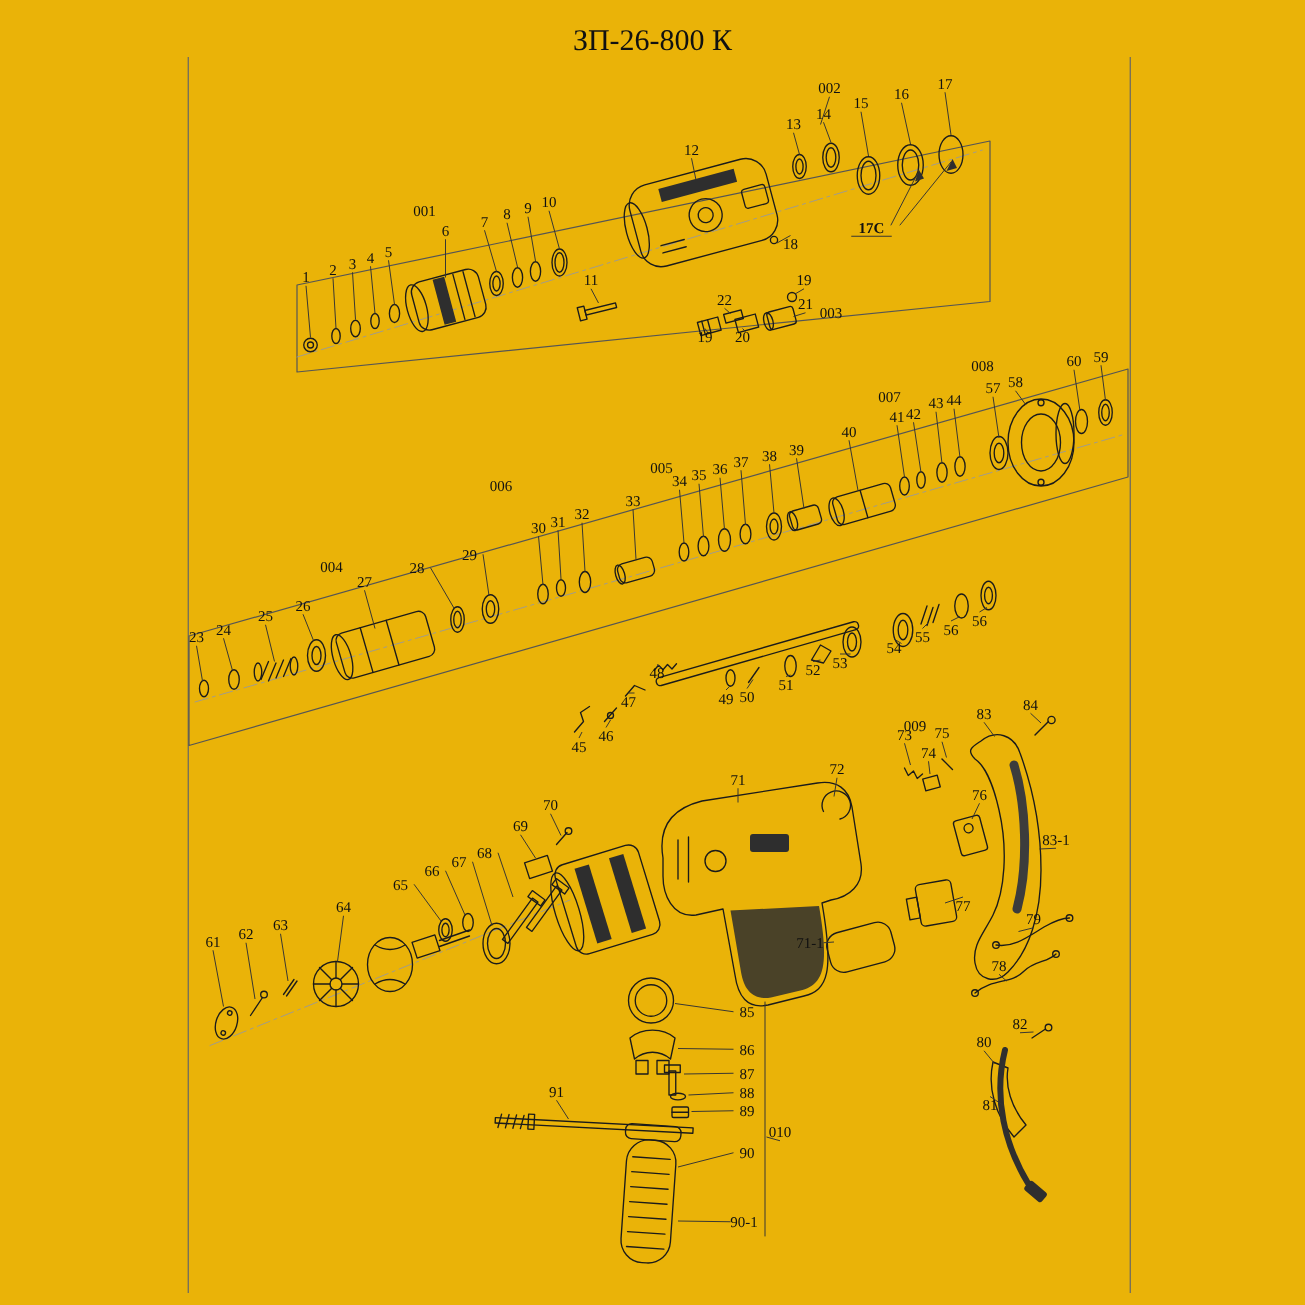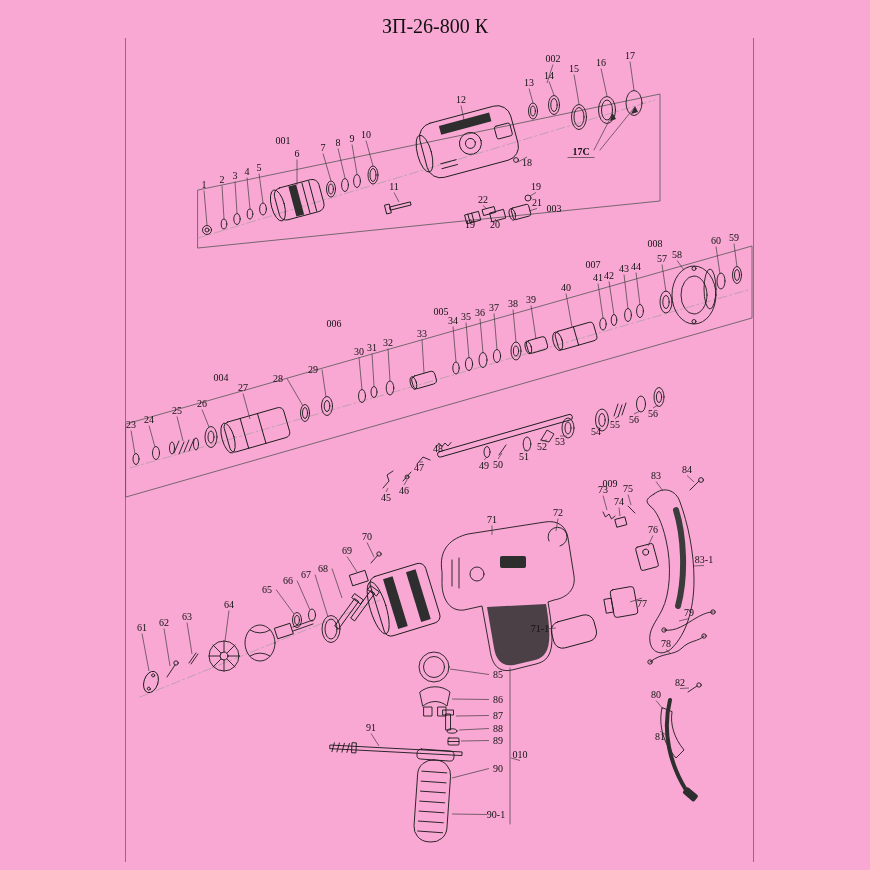--- a/index.html
+++ b/index.html
@@ -1,16 +1,16 @@
 <!DOCTYPE html>
 <html><head>
 <meta charset="utf-8">
 <style>
   html,body{margin:0;padding:0;background:#fff;}
-  .page{position:relative;width:870px;height:870px;background:#f9a8d4;overflow:hidden;
+  .page{position:relative;width:870px;height:870px;background:#eab308;overflow:hidden;
         font-family:"Liberation Serif",serif;}
   svg{position:absolute;left:0;top:0;}
   .title{font-family:"Liberation Serif",serif;font-size:20px;fill:#111;text-anchor:middle;}
   .lbl{font-family:"Liberation Serif",serif;font-size:10px;fill:#111;stroke:none;text-anchor:middle;}
   .lbl.bold{font-weight:bold;}
   .leader{stroke:#333;stroke-width:0.65;fill:none;}
   .frame{stroke:#555;stroke-width:0.8;fill:none;}
   .axis{stroke:#999;stroke-width:0.6;fill:none;stroke-dasharray:9 3 2 3;}
   .art{stroke:#1b1b1b;fill:none;stroke-width:0.9;stroke-linecap:round;stroke-linejoin:round;}
   .dk{fill:#2e2e2e;stroke:none;}

